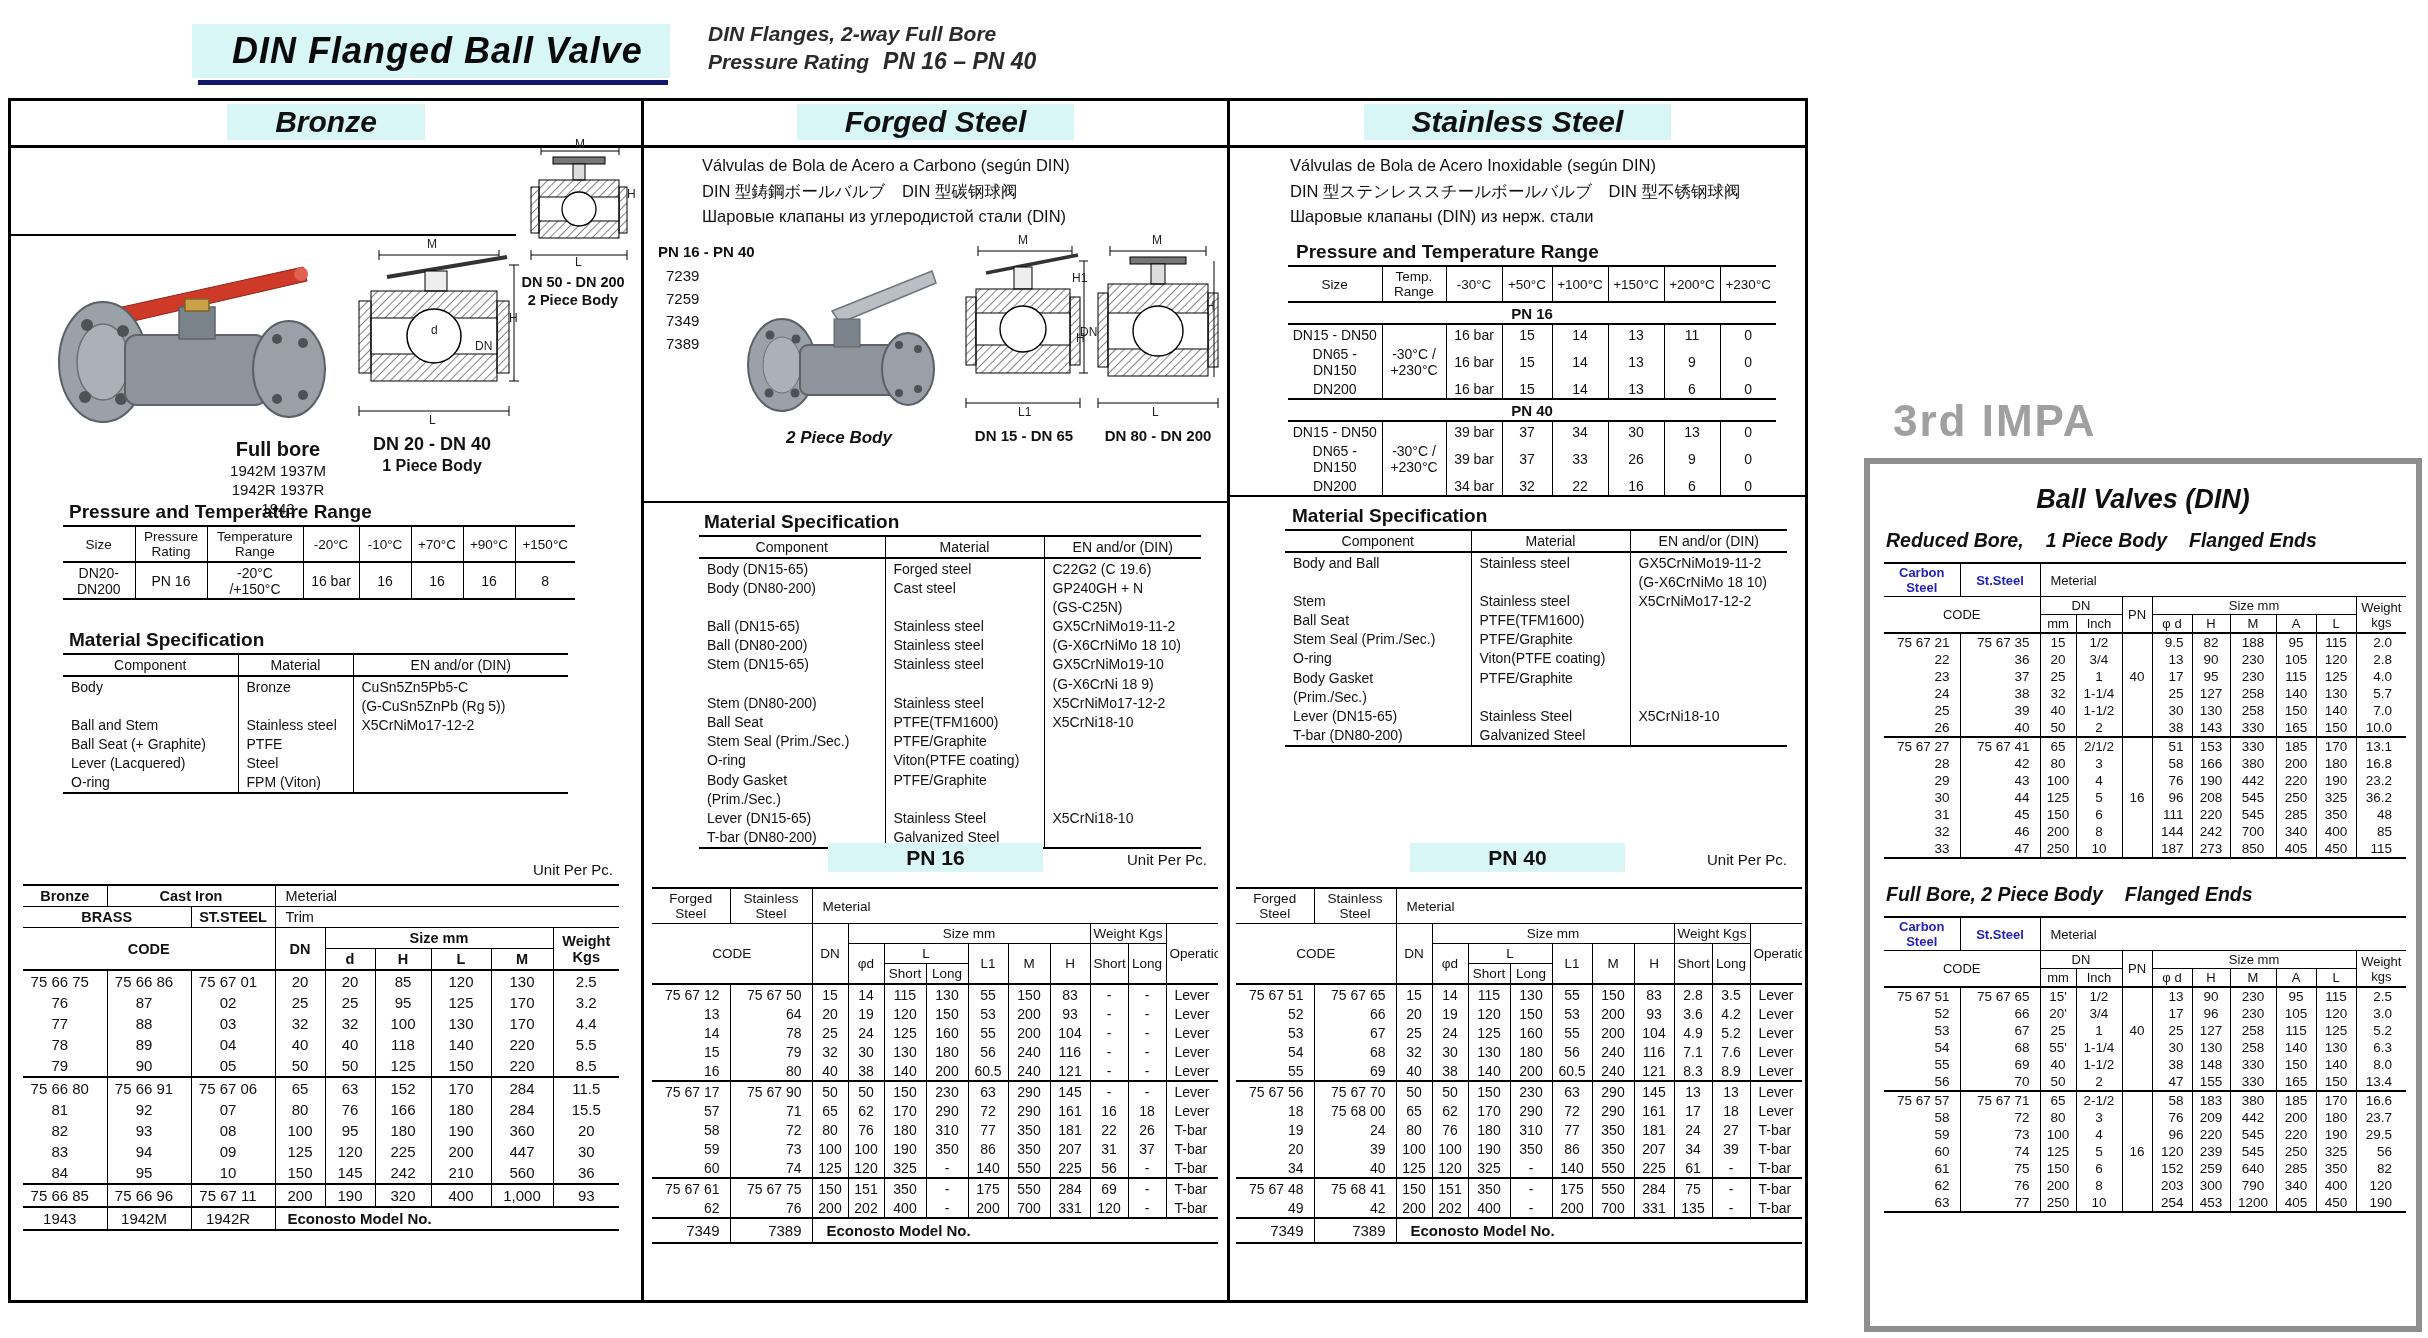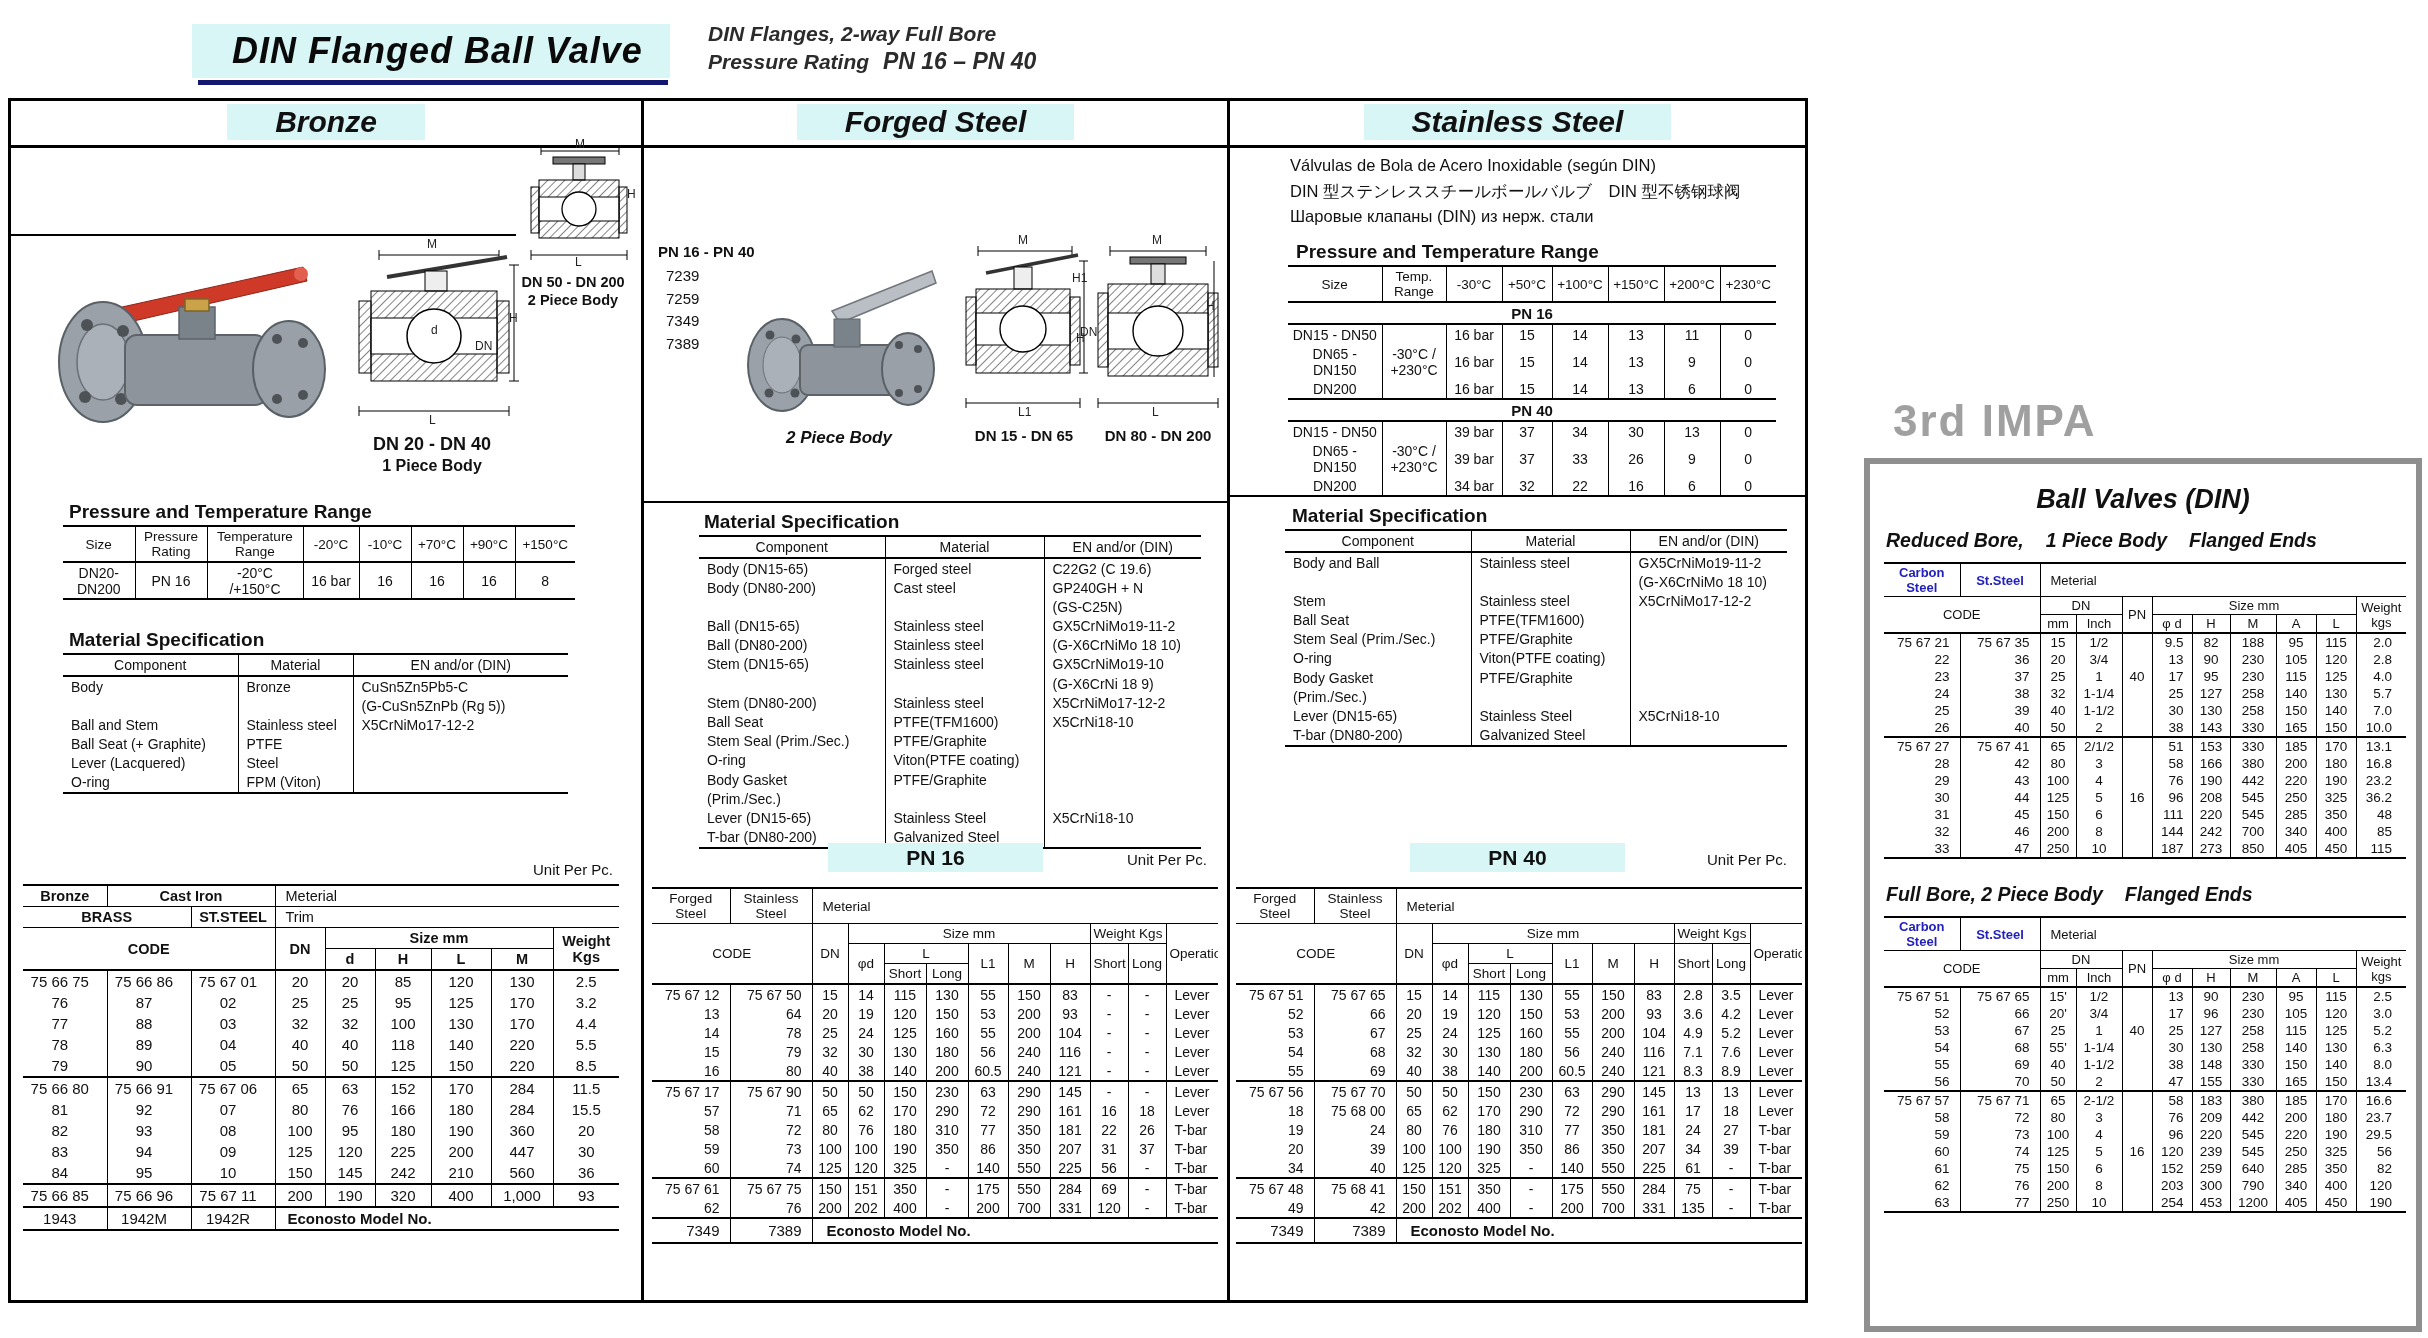--- a/index.html
+++ b/index.html
@@ -128,20 +128,26 @@
             <circle cx="70" cy="152" r="6" fill="#4d5257"></circle>
           <rect x="74" y="88" width="142" height="70" rx="12" fill="#8d949b" stroke="#5d6369" stroke-width="2"></rect>
           <rect x="128" y="60" width="36" height="32" fill="#7b838a" stroke="#5d6369" stroke-width="1.5"></rect>
           <rect x="134" y="52" width="24" height="12" fill="#caa24a" stroke="#7d6425" stroke-width="1.5"></rect>
           <ellipse cx="238" cy="122" rx="36" ry="48" fill="#99a0a7" stroke="#596066" stroke-width="2"></ellipse>
           <circle cx="226" cy="92" r="5" fill="#4d5257"></circle>
             <circle cx="252" cy="96" r="5" fill="#4d5257"></circle>
           <circle cx="226" cy="152" r="5" fill="#4d5257"></circle>
             <circle cx="252" cy="148" r="5" fill="#4d5257"></circle>
         </svg>
+      </div>
+      <div class="caption" style="left:182px;top:336px;width:170px">
+        <div class="cap-b" style="font-size:20px">Full bore</div>
+        <div style="font-size:15px">1942M  1937M</div>
+        <div style="font-size:15px">1942R  1937R</div>
+        <div style="font-size:15px">1943</div>
       </div>
 
       <div class="diag" style="left:338px;top:142px;width:172px;height:186px">
         <svg width="172" height="186" viewBox="0 0 172 186">
           <line x1="30" y1="12" x2="150" y2="12" stroke="#000"></line>
             <line x1="30" y1="7" x2="30" y2="17" stroke="#000"></line>
             <line x1="150" y1="7" x2="150" y2="17" stroke="#000"></line>
           <line x1="38" y1="34" x2="158" y2="14" stroke="#333" stroke-width="4"></line>
           <rect x="76" y="28" width="22" height="20" fill="#eee" stroke="#000"></rect>
           <rect x="22" y="48" width="126" height="90" fill="url(#hatch)" stroke="#000"></rect>
@@ -452,20 +458,25 @@
         </tr>
           </tfoot>
       </table>
     </div>
 
     <div class="col col-forged">
       <div class="band">
         <span class="hl">Forged Steel</span>
       </div>
       <div class="band-rule"></div>
+      <div class="desc" style="left:58px">
+        <div>Válvulas de Bola de Acero a Carbono (según DIN)</div>
+        <div>DIN 型鋳鋼ボールバルブ　DIN 型碳钢球阀</div>
+        <div>Шаровые клапаны из углеродистой стали (DIN)</div>
+      </div>
       <div class="desc-rule"></div>
 
       <div style="position:absolute;left:14px;top:142px;font-size:15px;font-weight:bold">PN 16 - PN 40</div>
       <div style="position:absolute;left:22px;top:164px;font-size:15px;line-height:1.5">
         <div>7239</div>
         <div>7259</div>
         <div>7349</div>
         <div>7389</div>
       </div>
 

